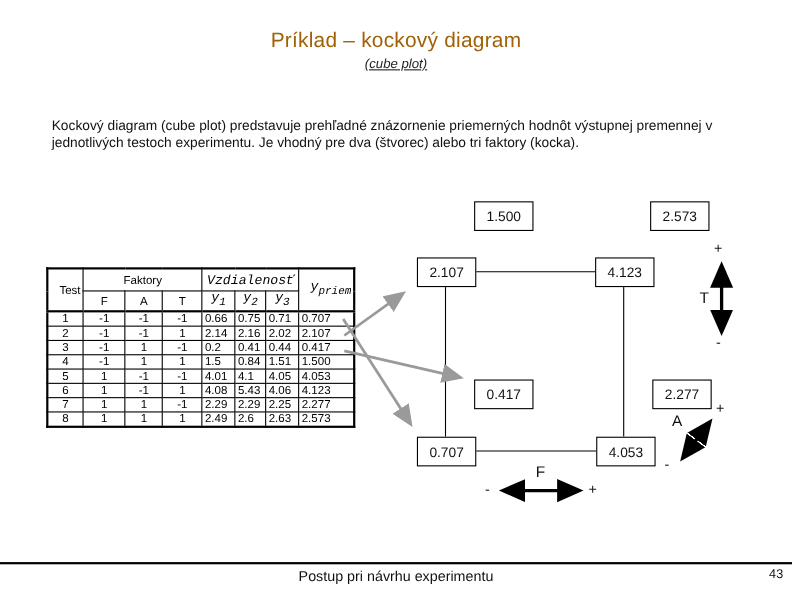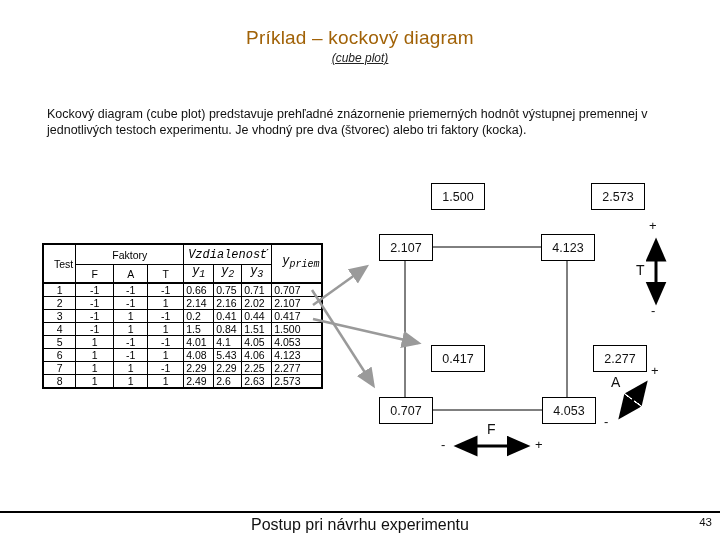--- a/index.html
+++ b/index.html
@@ -50,21 +50,21 @@
     background:#fff; display:flex; align-items:center; justify-content:center;
     font-size:12.5px; color:#111;
   }
   .axis-label { position:absolute; font-size:14px; color:#111; }
   .sign { position:absolute; font-size:13px; color:#111; }
 
   
   .footer-line { position:absolute; left:0; top:511px; width:720px; border-top:2px solid #000; }
   .footer-text {
     position:absolute; top:516px; left:0; width:720px; text-align:center;
-    font-size:16px; color:#111;
+    font-size:13px; color:#111;
   }
   .page-number {
     position:absolute; top:516px; right:8px; font-size:11.5px; color:#111;
   }
 </style>
 </head>
 <body>
 
 <div class="slide-title">Príklad – kockový diagram</div>
 <div class="slide-subtitle">(cube plot)</div>

